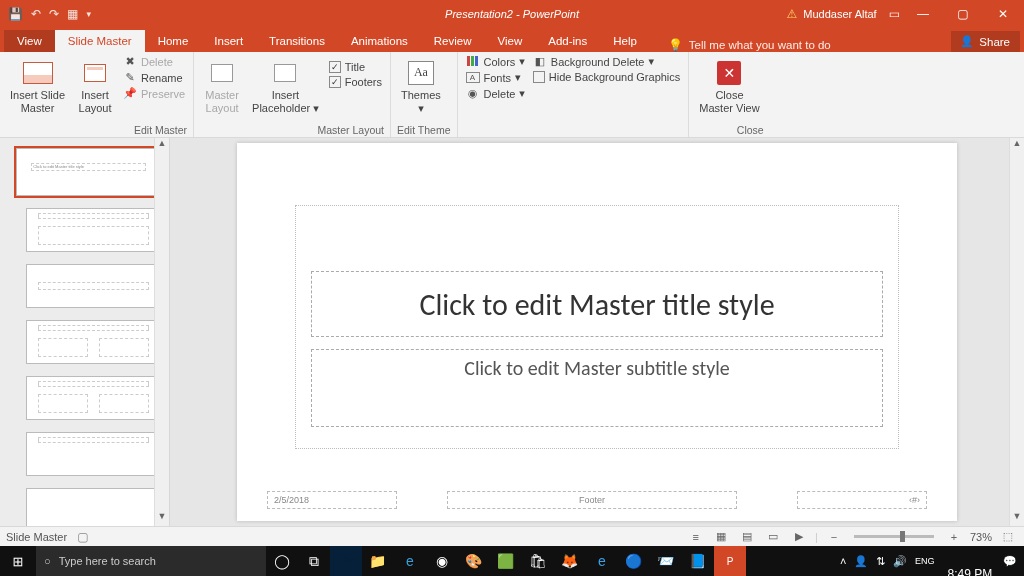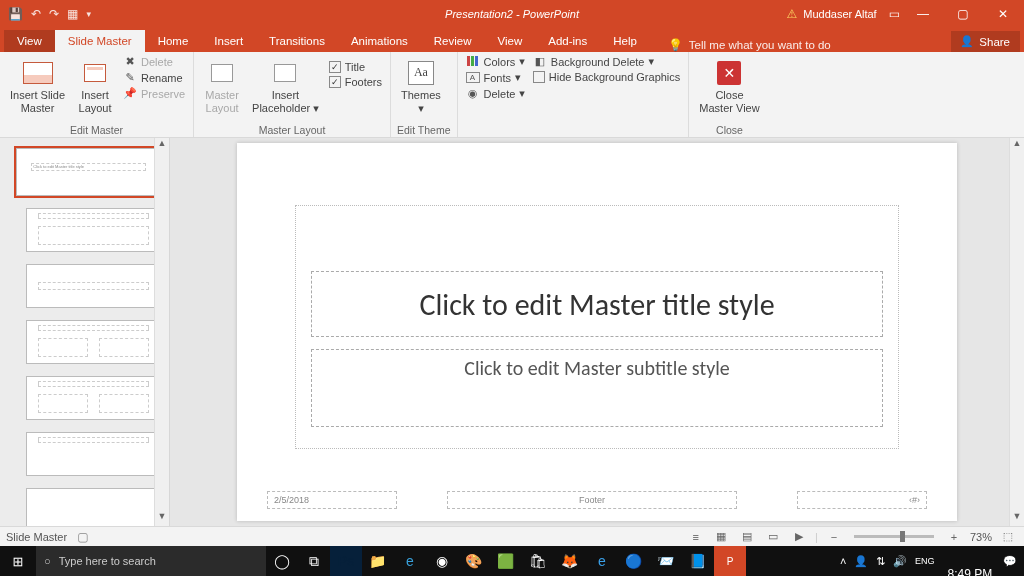--- a/index.html
+++ b/index.html
@@ -21,21 +21,21 @@
 .tabstrip .tab.file { background: #b03b1f; margin-left: 4px; }
 .tabstrip .tab.active { background: #f3f3f3; color: #d24726; }
 .tabstrip .tellme { margin-left: 18px; display: flex; align-items: center; gap: 6px; opacity: .9; }
 .tabstrip .tellme .bulb { font-size: 12px; }
 .tabstrip .share { margin-left: auto; margin-right: 4px; background: #b03b1f; padding: 4px 10px; display:flex; align-items:center; gap:5px;}
 
 
 .ribbon { height: 86px; background: #f3f3f3; border-bottom: 1px solid #d9d9d9; display: flex; font-size: 11px; color: #444; }
 .group { border-right: 1px solid #dcdcdc; padding: 2px 6px 0; display: flex; flex-direction: column; justify-content: space-between; }
 .group .top { display: flex; align-items: flex-start; gap: 4px; }
-.group .label { text-align: center; font-size: 10.5px; color: #666; padding: 2px 0 1px; position:relative;}
+.group .label { text-align: right; font-size: 10.5px; color: #666; padding: 2px 0 1px; position:relative;}
 .group .launcher { position: absolute; right: -2px; bottom: 1px; font-size: 8px; color: #888; cursor:pointer;}
 .bigbtn { display: flex; flex-direction: column; align-items: center; justify-content: center; min-width: 44px; padding: 3px 4px 0; text-align: center; line-height: 1.15; cursor: pointer; }
 .bigbtn .ic { width: 32px; height: 32px; display:flex; align-items:center; justify-content:center; font-size: 22px; }
 .stack { display: flex; flex-direction: column; gap: 1px; }
 .stack .row { display: flex; align-items: center; gap: 4px; padding: 1px 2px; cursor: pointer; white-space: nowrap; }
 .stack .row .ri { width: 14px; text-align: center; font-size: 11px; color: #555; }
 .grey { color: #a8a8a8; }
 .chk { width:12px; height:12px; border:1px solid #888; display:inline-flex; align-items:center; justify-content:center; font-size:9px; color:#333; }
 
 

